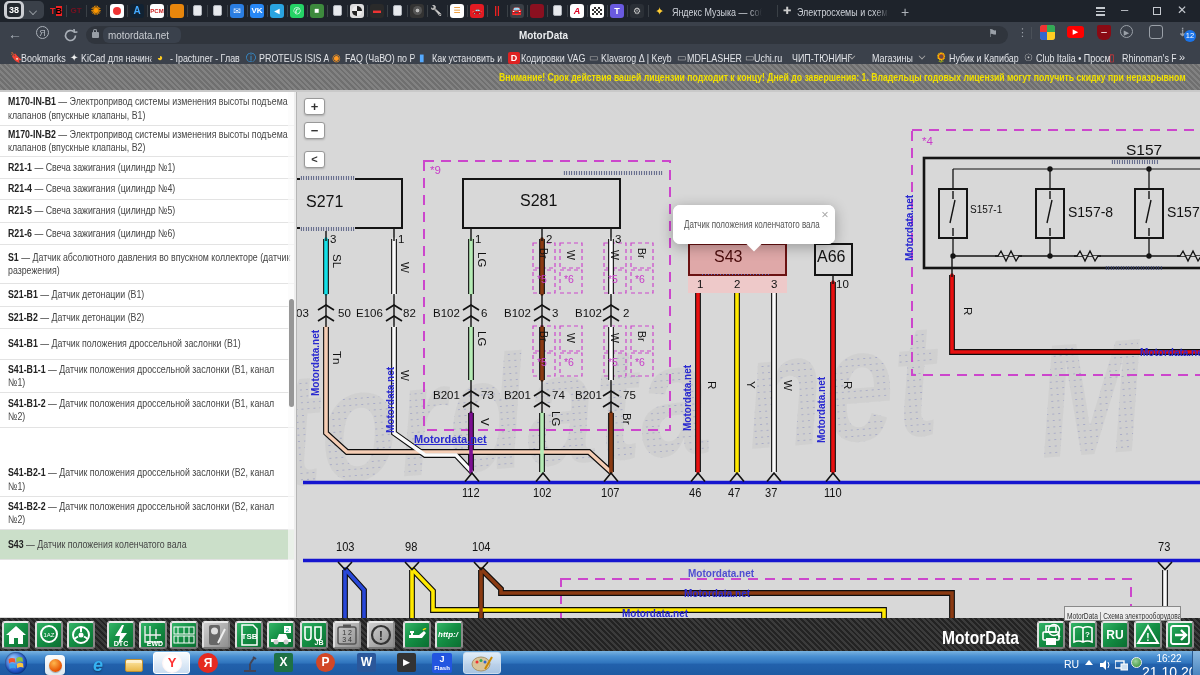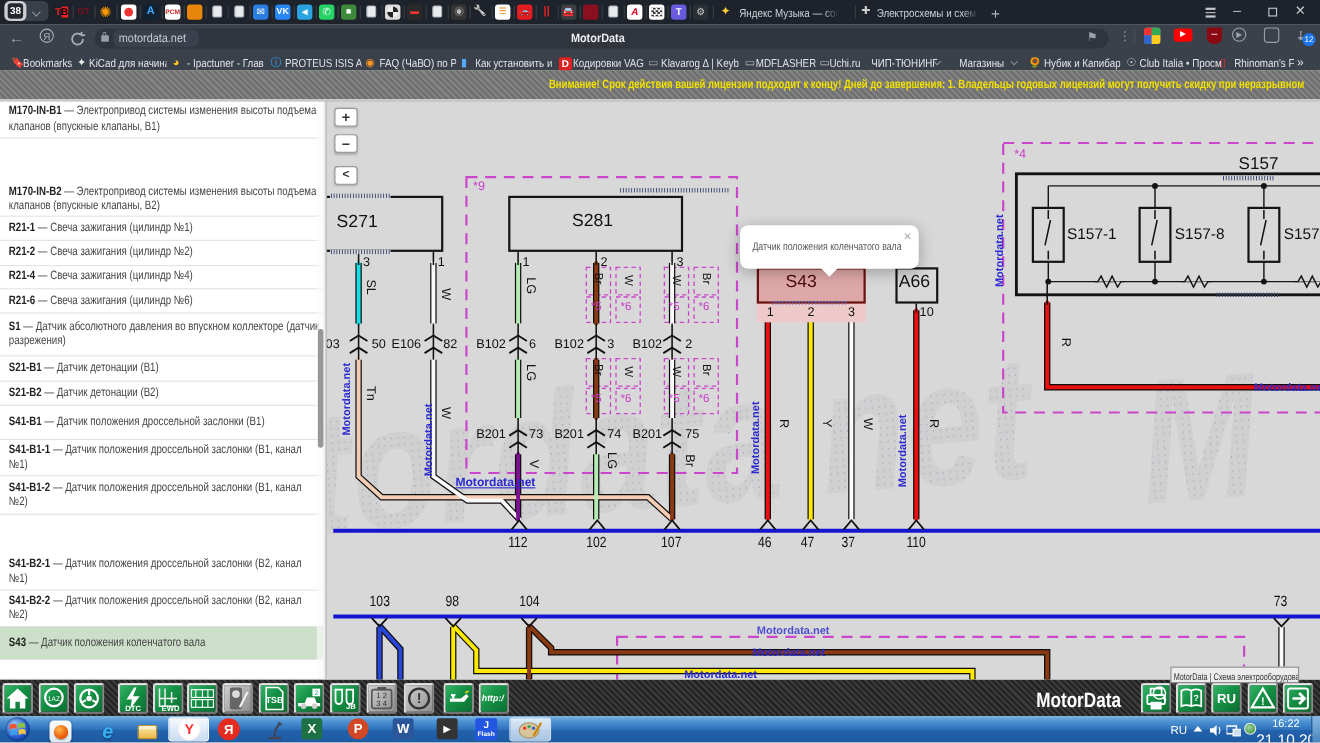--- a/index.html
+++ b/index.html
@@ -186,21 +186,21 @@
 <div class="box" style="left:-4px;top:86px;width:110px;height:51px"></div>
 <div class="box" style="left:165px;top:86px;width:159px;height:51px"></div>
 <div class="box" style="left:517px;top:151px;width:39px;height:33px"></div>
 <div class="abs" style="left:391px;top:184px;width:99px;height:17px;background:#eec9c9"></div>
 <div class="abs" style="left:391px;top:151px;width:99px;height:33px;background:#dfa8a8;border:2px solid #6b1212"></div>
 <div class="lbl big" style="left:9px;top:101px">S271</div>
 <div class="lbl big" style="left:223px;top:100px">S281</div>
 <div class="lbl big" style="left:417px;top:156px;color:#4a0b0b">S43</div>
 <div class="lbl" style="left:520px;top:156px;font-size:16px">A66</div>
 <div class="lbl" style="left:829px;top:49px;font-size:15.5px">S157</div>
-<div class="lbl" style="left:673px;top:112px;font-size:14px">S157-1</div>
+<div class="lbl" style="left:673px;top:112px;font-size:10px">S157-1</div>
 <div class="lbl" style="left:771px;top:112px;font-size:14px">S157-8</div>
 <div class="lbl" style="left:870px;top:112px;font-size:14px">S157-</div>
 <div class="mag" style="left:133px;top:72px">*9</div>
 <div class="mag" style="left:625px;top:43px">*4</div>
 <div class="lbl" style="left:33px;top:141px">3</div>
 <div class="lbl" style="left:101px;top:141px">1</div>
 <div class="lbl" style="left:178px;top:141px">1</div>
 <div class="lbl" style="left:249px;top:141px">2</div>
 <div class="lbl" style="left:318px;top:141px">3</div>
 <div class="lbl" style="left:400px;top:186px">1</div>
@@ -287,31 +287,31 @@
       <div class="pt"></div>
       <div style="position:absolute;inset:0;background:#fff;border-radius:7px"></div>
       <div class="tx">Датчик положения коленчатого вала</div>
       <div class="x">✕</div>
     </div>
 </div>
 <div id="side">
 <div class="row" style="height:34px;">
       <span class="sq"><b>M170-IN-B1</b> — Электропривод системы изменения высоты подъема<br>клапанов (впускные клапаны, B1)</span>
     </div>
-<div class="row" style="height:31px;margin-top:40px;">
+<div class="row" style="height:31px;">
       <span class="sq"><b>M170-IN-B2</b> — Электропривод системы изменения высоты подъема<br>клапанов (впускные клапаны, B2)</span>
     </div>
 <div class="row" style="height:22px;">
       <span class="sq"><b>R21-1</b> — Свеча зажигания (цилиндр №1)</span>
     </div>
-<div class="row" style="height:23px;">
-      <span class="sq"><b>R21-2</b> — Свеча зажигания (цилиндр №2)</span>
-    </div>
 <div class="row" style="height:21px;">
       <span class="sq"><b>R21-4</b> — Свеча зажигания (цилиндр №4)</span>
+    </div>
+<div class="row" style="height:23px;">
+      <span class="sq"><b>R21-5</b> — Свеча зажигания (цилиндр №5)</span>
     </div>
 <div class="row" style="height:22px;">
       <span class="sq"><b>R21-6</b> — Свеча зажигания (цилиндр №6)</span>
     </div>
 <div class="row" style="height:39px;">
       <span class="sq"><b>S1</b> — Датчик абсолютного давления во впускном коллекторе (датчик<br>разрежения)</span>
     </div>
 <div class="row" style="height:23px;">
       <span class="sq"><b>S21-B1</b> — Датчик детонации (B1)</span>
     </div>

